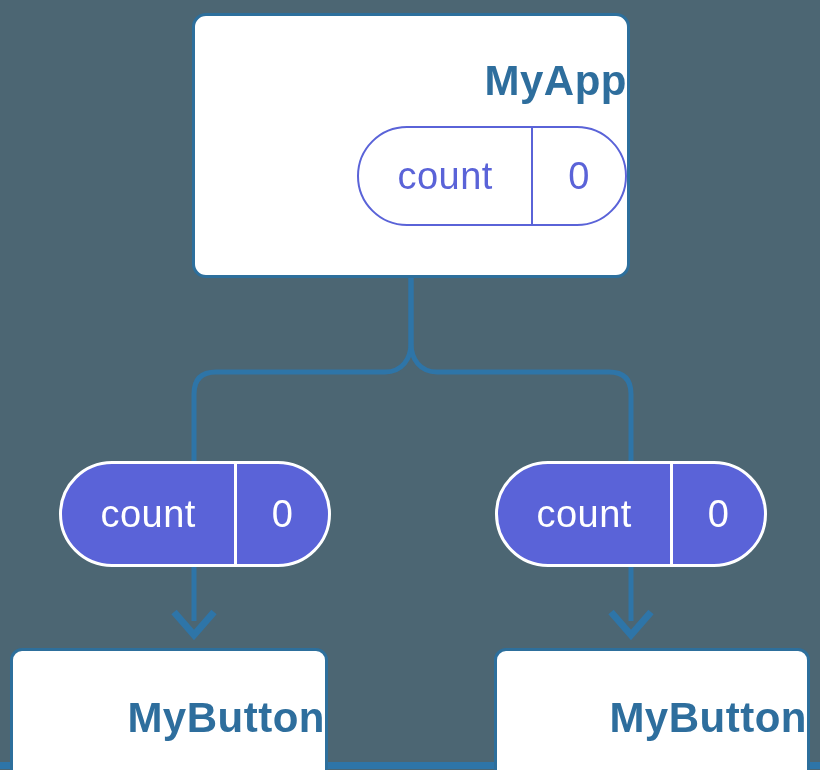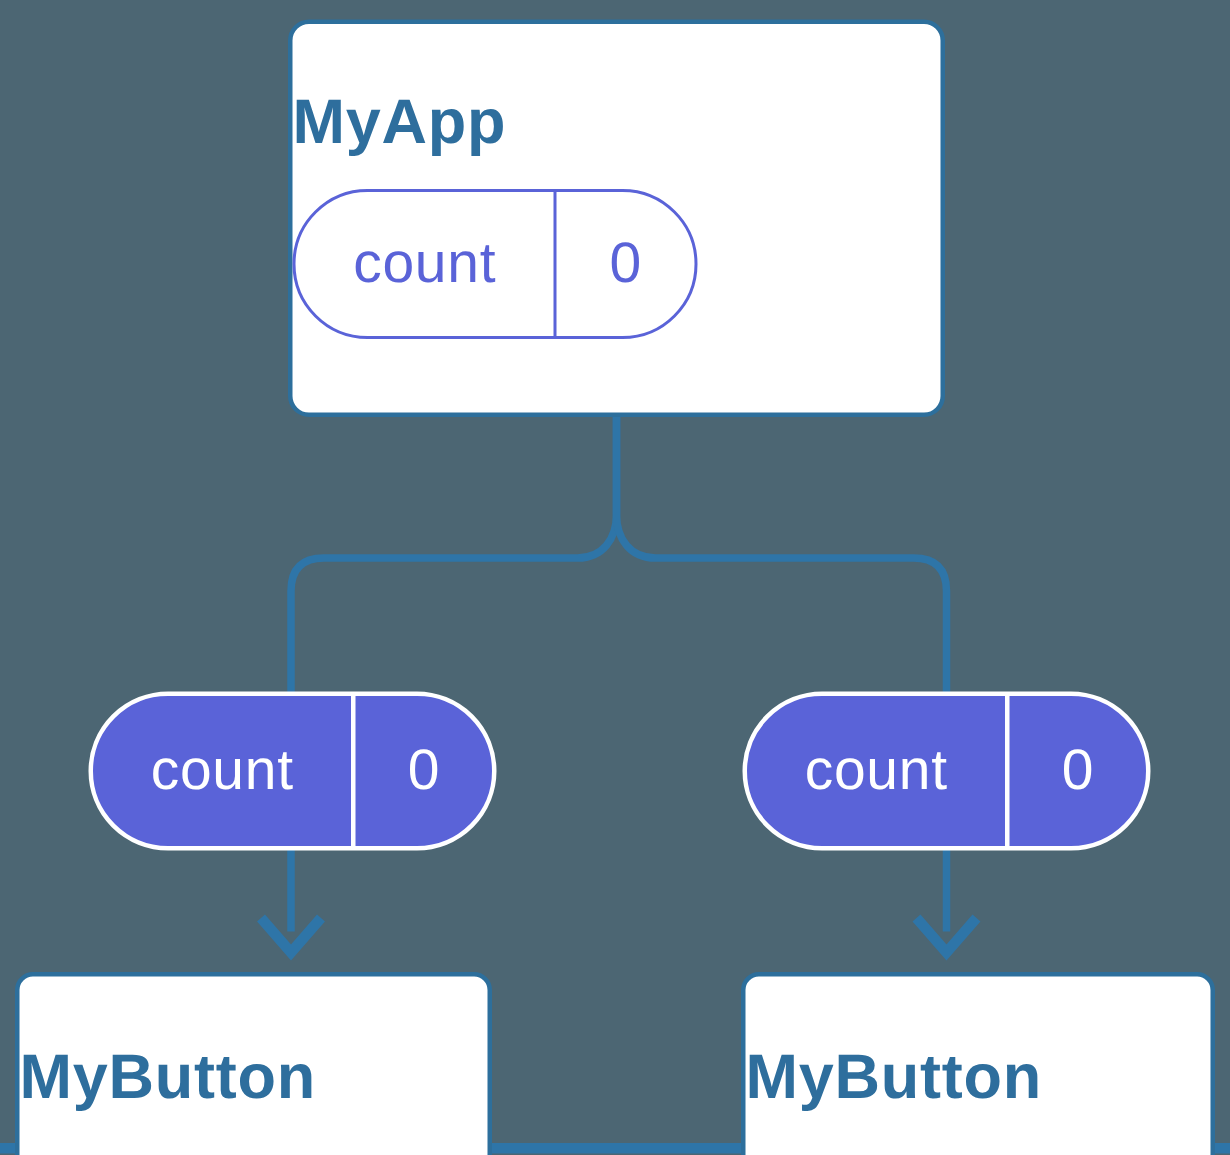--- a/index.html
+++ b/index.html
@@ -24,21 +24,21 @@
   }
   .connector-svg{
     position:absolute;left:0;top:0;width:820px;height:770px;
     z-index:0;display:block;
   }
   .card{
     position:absolute;
     background:var(--white);
     border:3px solid var(--card-border-blue);
     z-index:2;
-    display:flex;flex-direction:column;align-items:flex-start;
+    display:flex;flex-direction:column;align-items:flex-end;
   }
   .root-card{
     left:192px;top:13px;width:438px;height:265px;
     border-radius:14px;
     padding-top:42px;
   }
   .btn-card{
     top:648px;width:318px;height:140px;
     border-radius:12px;
     justify-content:center;

